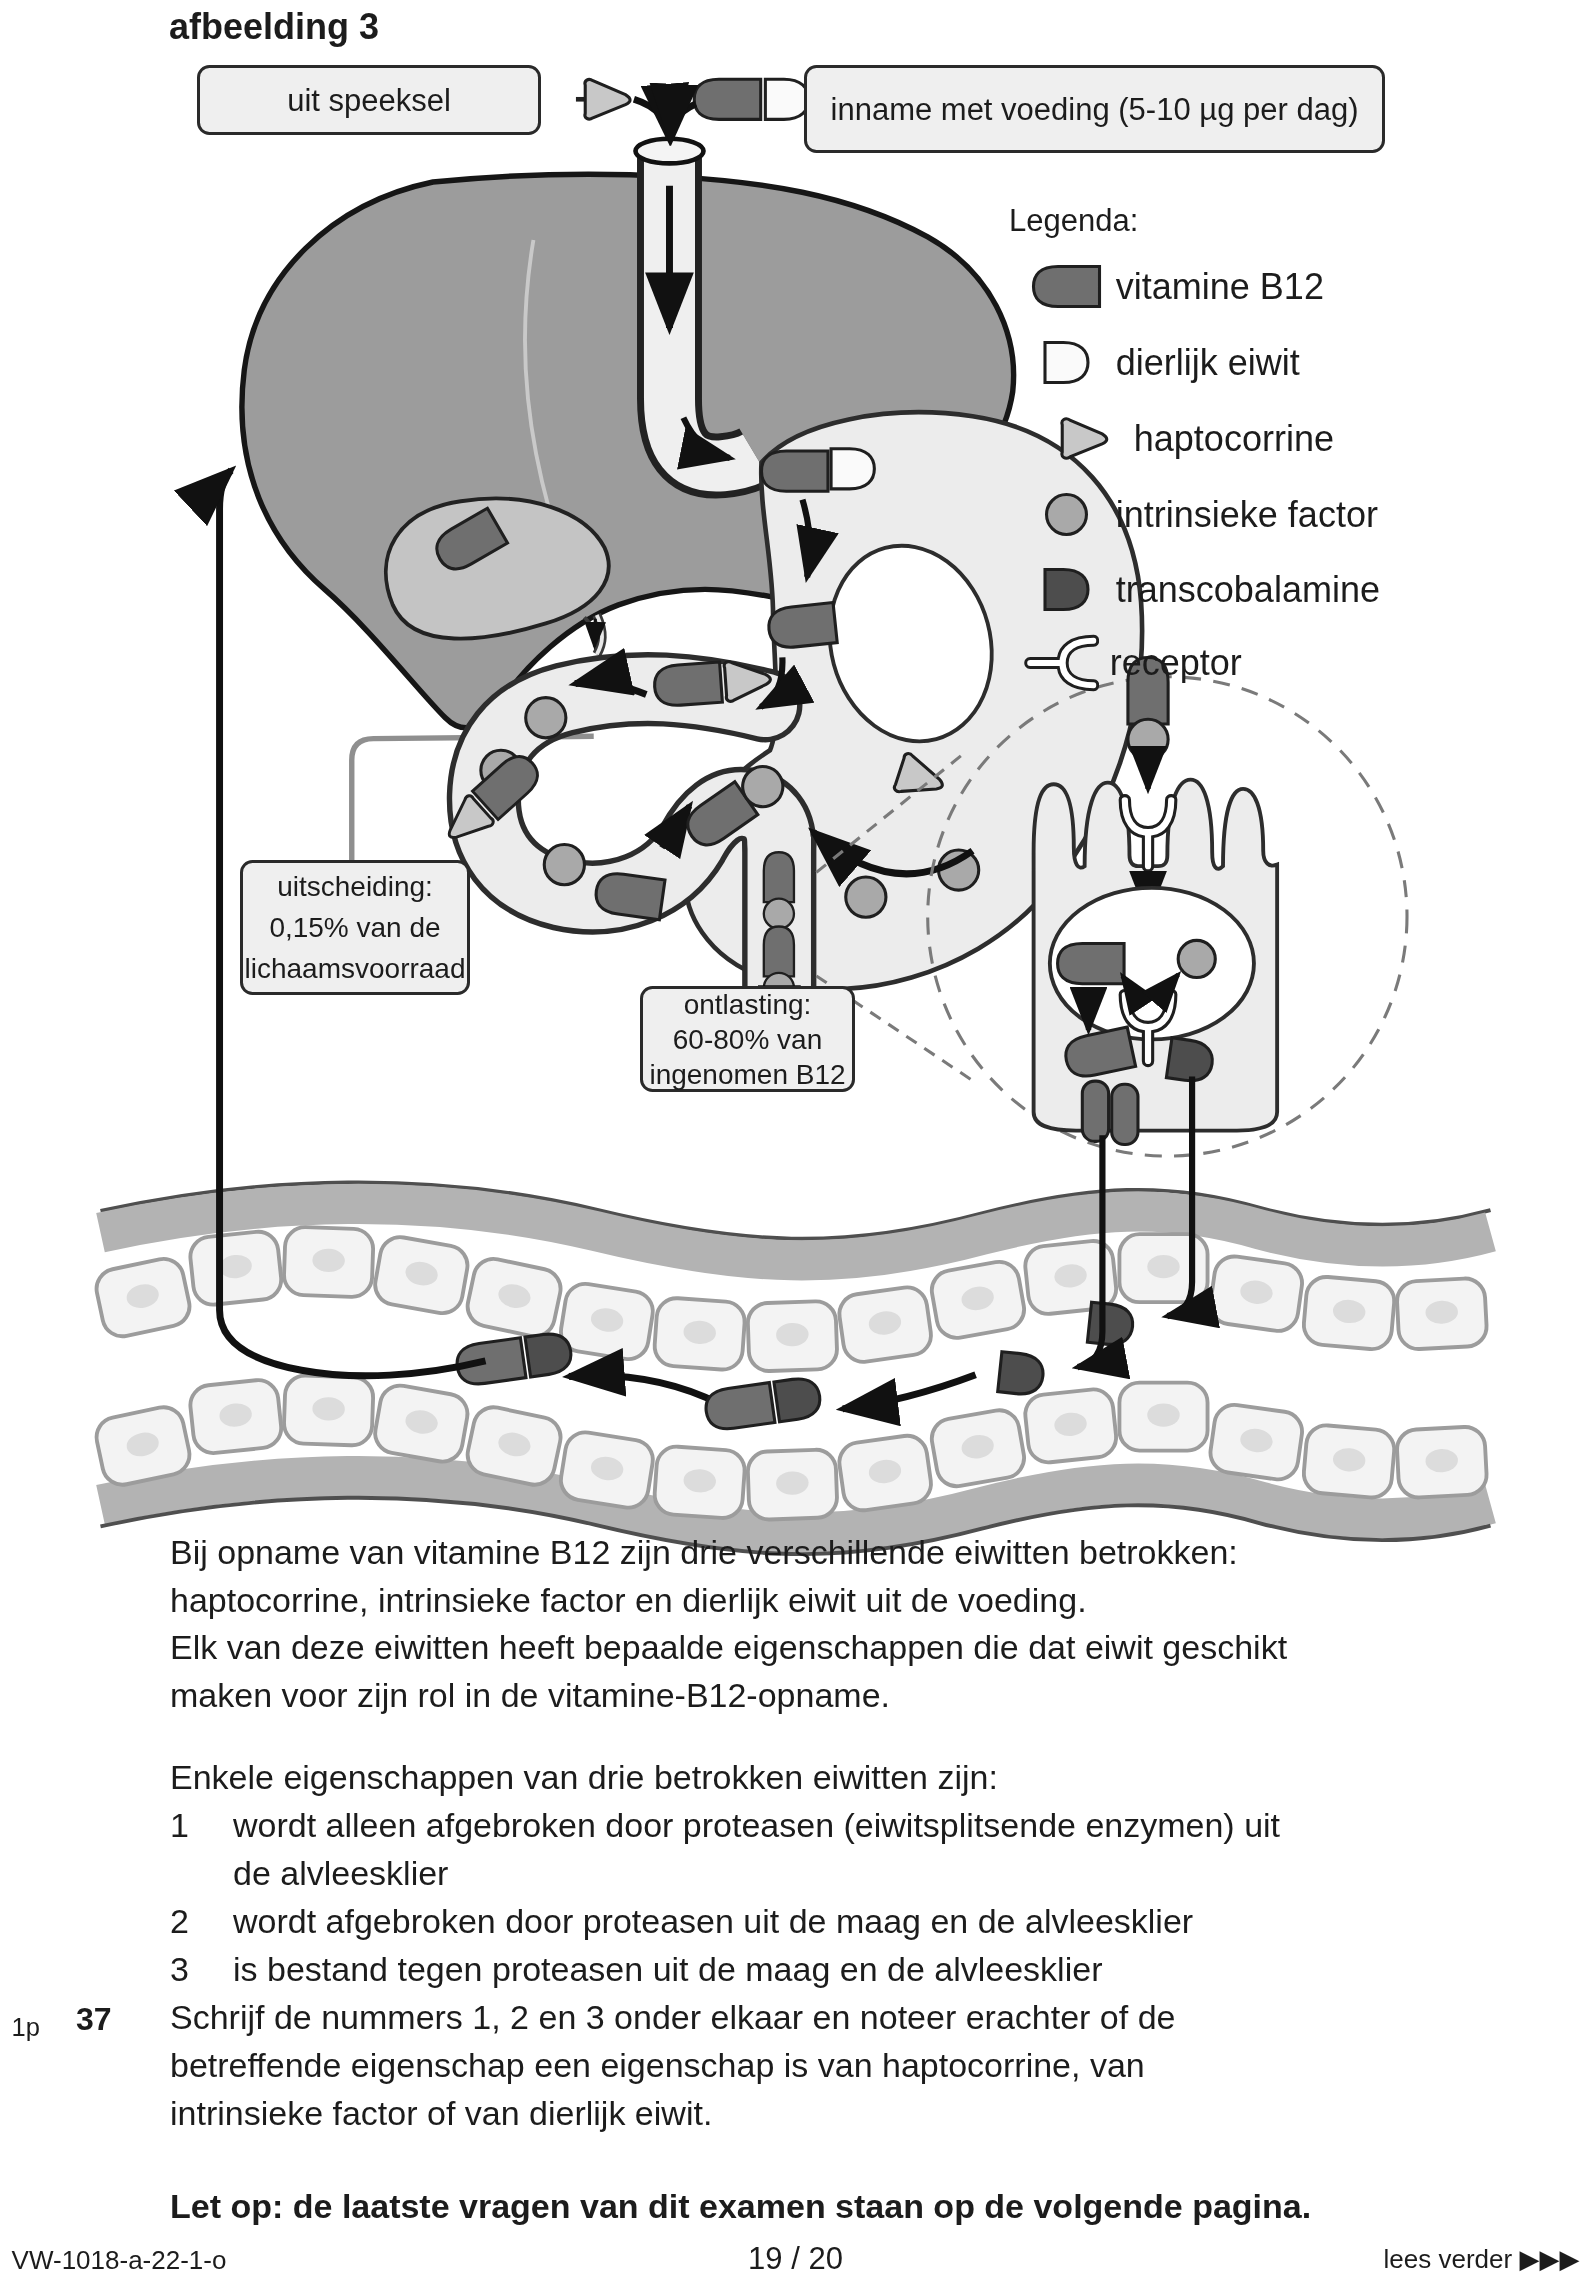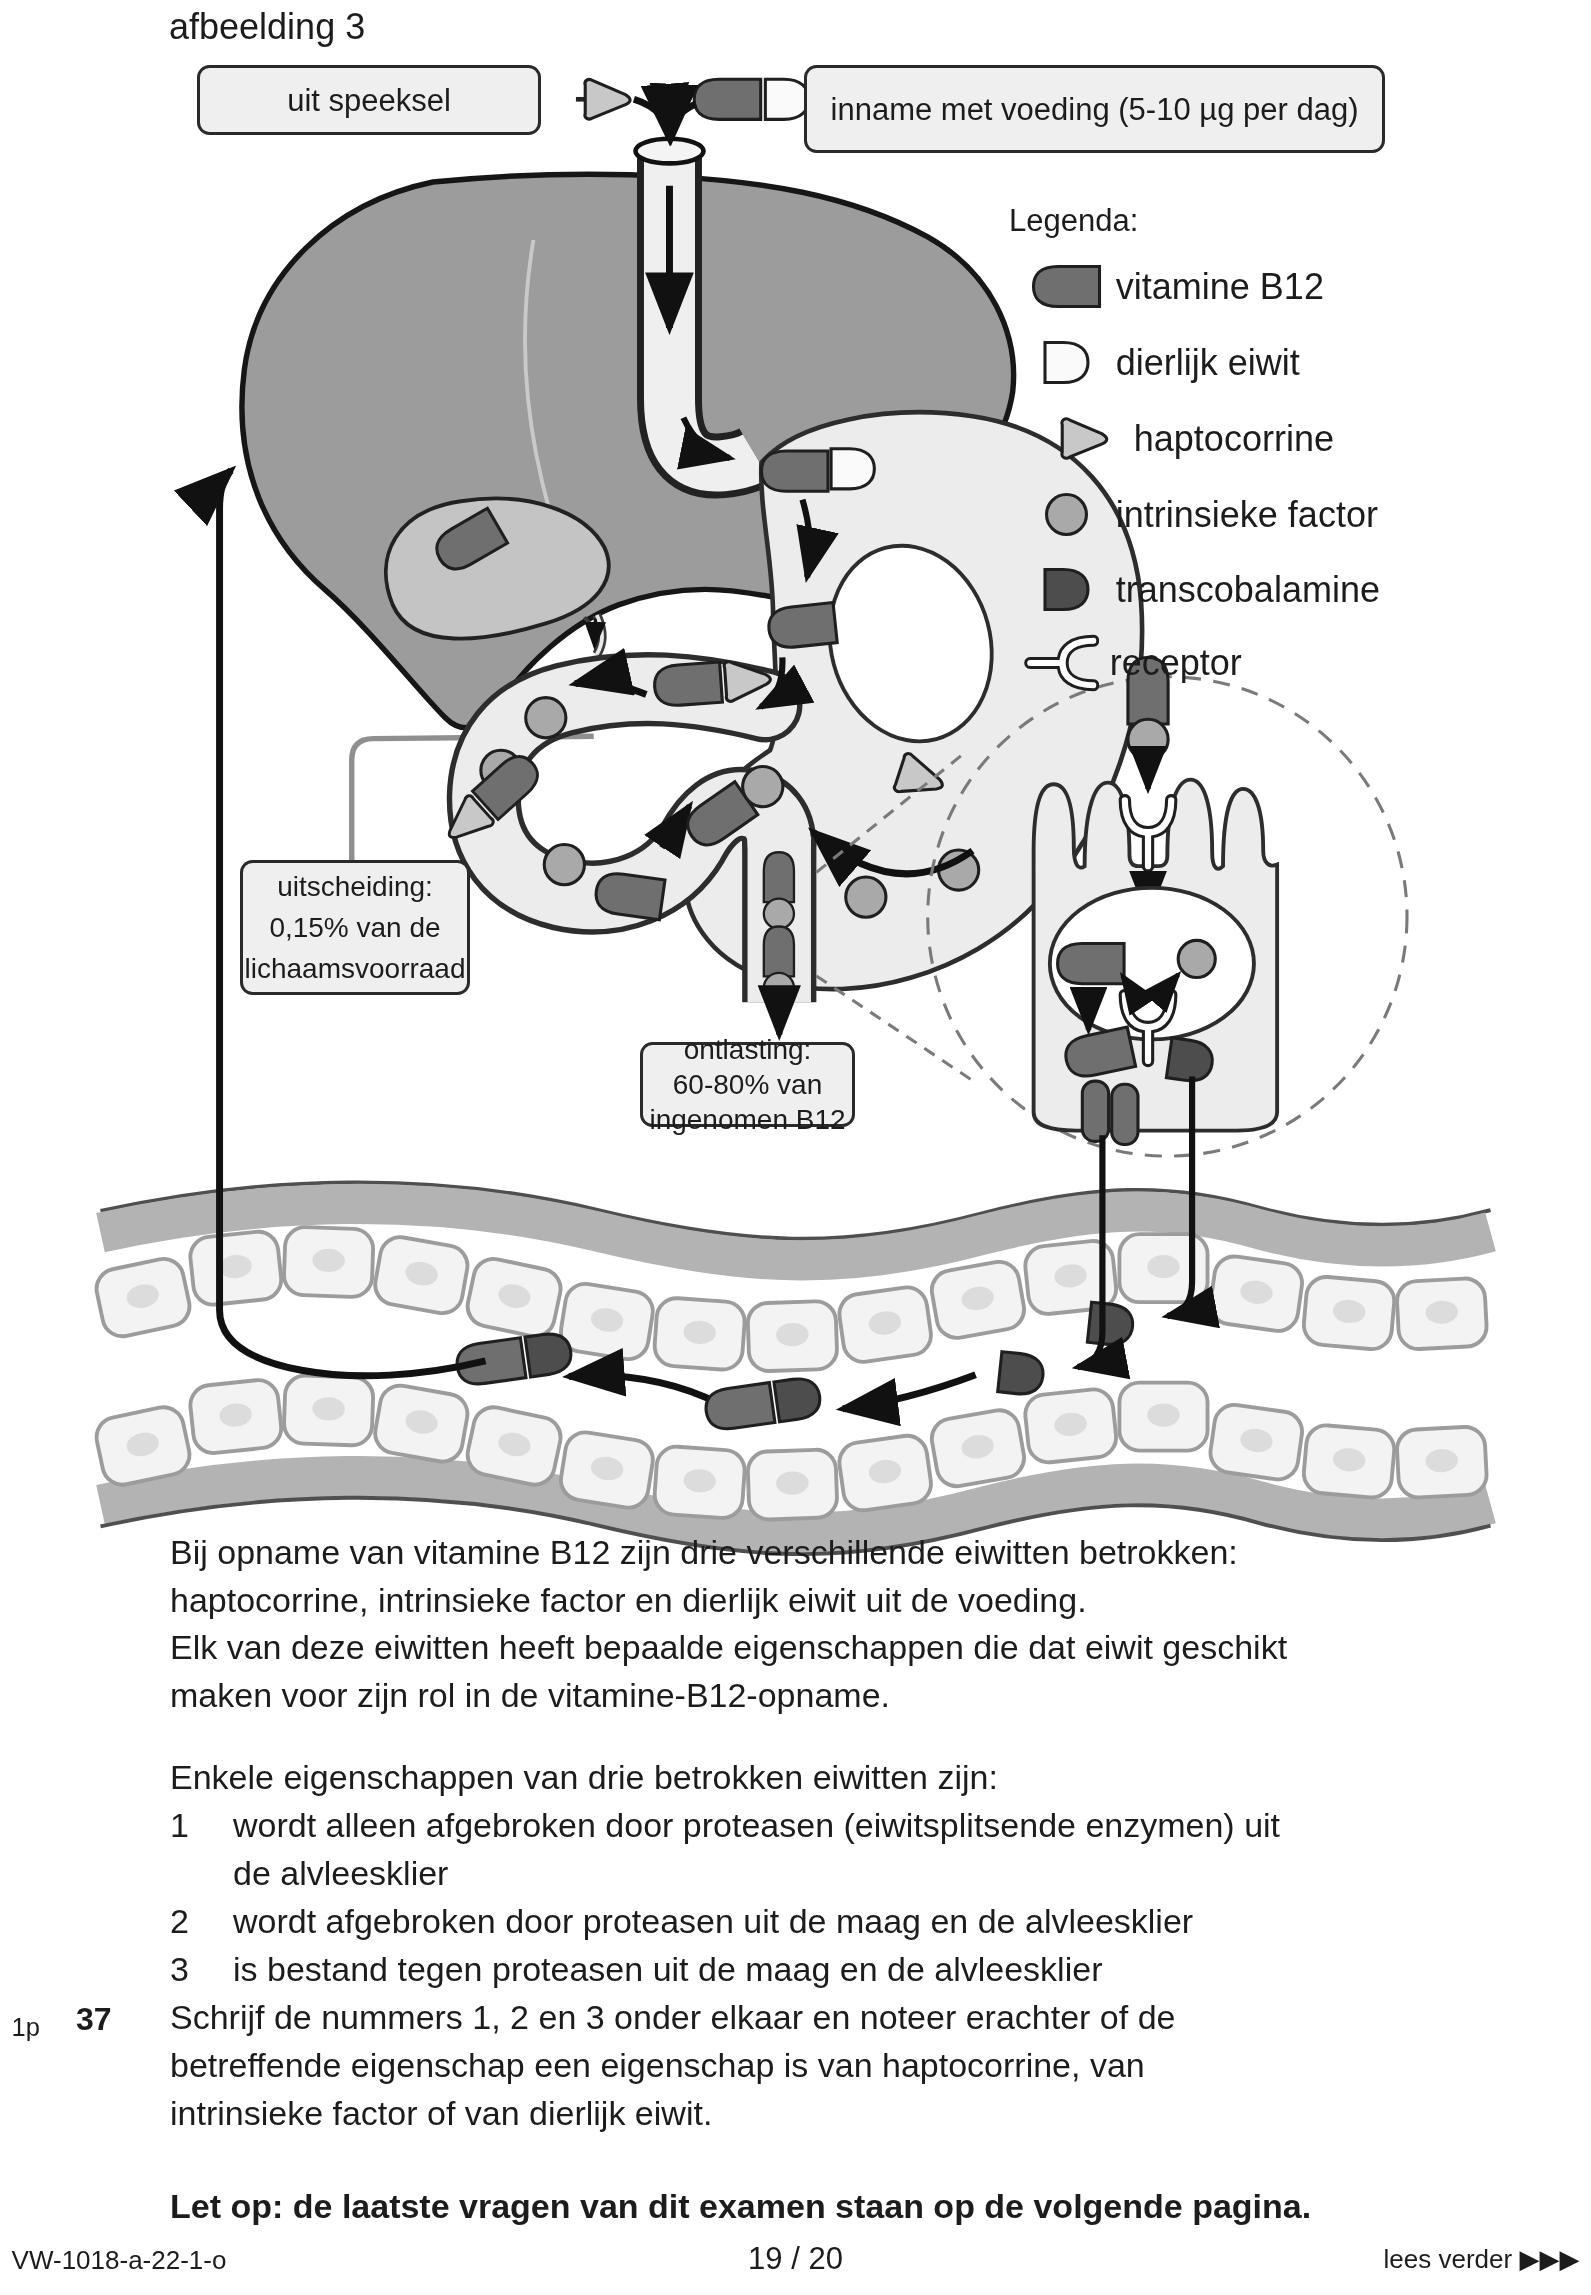--- a/index.html
+++ b/index.html
@@ -1,19 +1,19 @@
 <!DOCTYPE html>
 <html style="font-size:12.4px"><head>
 <meta charset="utf-8">
 <style>
   html,body{margin:0;padding:0;background:#ffffff;}
   body{width:1591px;height:2295px;position:relative;overflow:hidden;
        font-family:"Liberation Sans",sans-serif;color:#1c1c1c;}
   .abs{position:absolute;}
-  .figtitle{font-size:36px;font-weight:normal;white-space:nowrap;}
+  .figtitle{font-size:36px;font-weight:bold;white-space:nowrap;}
   .dbox{position:absolute;background:#efefef;border:3.9px solid #2a2a2a;border-radius:12.4px;
         display:flex;align-items:center;justify-content:center;text-align:center;
         font-size:31px;line-height:39px;white-space:pre-line;box-sizing:border-box;}
   .dbox.small{font-size:28px;line-height:41px;}
   .dbox.small2{font-size:28px;line-height:35px;}
   .legend-title{font-size:31px;white-space:nowrap;}
   .legend-row{position:absolute;display:flex;align-items:center;}
   .legend-ic{width:77px;height:45px;display:flex;align-items:center;justify-content:center;}
   .legend-lb{font-size:36px;white-space:nowrap;margin-left:10.8px;}
   .line{position:absolute;font-size:34px;line-height:40px;white-space:nowrap;}
@@ -281,21 +281,21 @@
 <div class="abs figtitle" style="left:169px;top:6.2px">afbeelding 3</div>
 
 <div class="dbox" style="left:197px;top:65px;width:344px;height:70px">uit speeksel</div>
 
 <div class="dbox" style="left:804px;top:65px;width:581px;height:88px">inname met voeding (5-10 µg per dag)</div>
 
 <div class="dbox small" style="left:240px;top:860px;width:230px;height:135px">uitscheiding:
 0,15% van de
 lichaamsvoorraad</div>
 
-<div class="dbox small2" style="left:640px;top:1042px;width:215px;height:85px">ontlasting:
+<div class="dbox small2" style="left:640px;top:986px;width:215px;height:106px">ontlasting:
 60-80% van
 ingenomen B12</div>
 
 <div class="abs legend-title" style="left:1009px;top:203px">Legenda:</div>
 
 <div class="legend-row" style="left:1028px;top:264px">
   <div class="legend-ic">
     <svg width="71" height="43" viewBox="-3 -2 92 56">
         <path class="f-b12" d="M 86 0 H 32 C 8 0 0 12 0 26 C 0 40 8 52 32 52 H 86 Z"></path>
       </svg>

